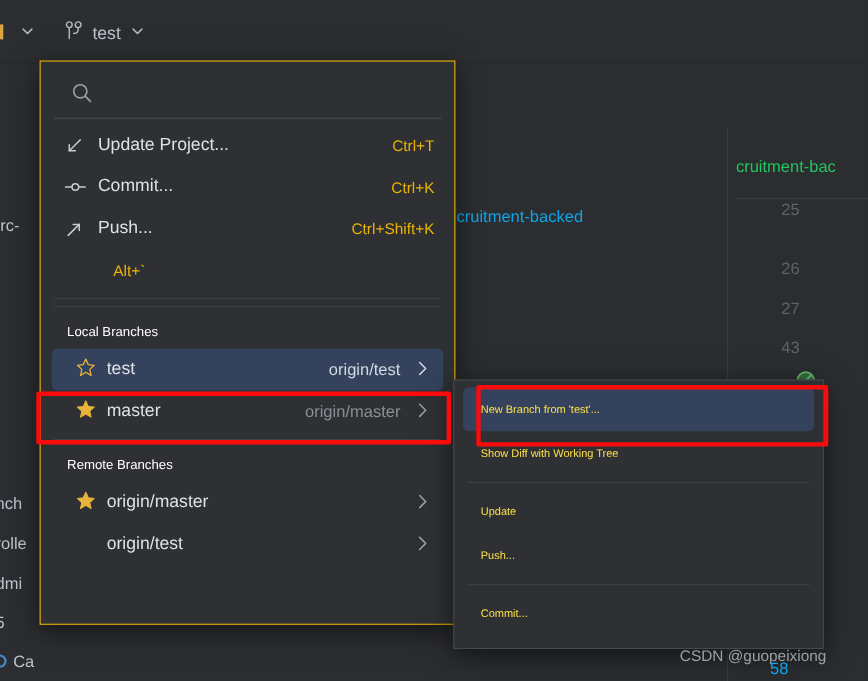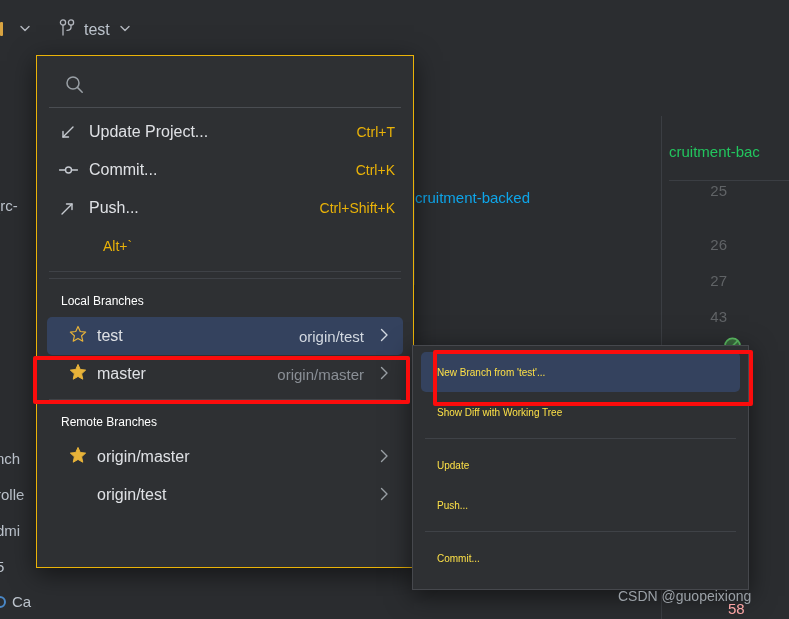--- a/index.html
+++ b/index.html
@@ -131,21 +131,21 @@
     pointer-events: none;
   }
   #redbox-branch { left: 33px; top: 356px; width: 377px; height: 48px; }
   #redbox-submenu { left: 433px; top: 350px; width: 320px; height: 56px; }
 
   
   .watermark {
     position: absolute; left: 618px; top: 588px;
     font-size: 14px; color: #9aa0a6; white-space: nowrap;
   }
-  .wm-num { position: absolute; left: 728px; top: 600px; font-size: 15px; color: #fca5a5; }
+  .wm-num { position: absolute; left: 700px; top: 600px; font-size: 15px; color: #0ea5e9; }
 </style>
 </head>
 <body>
 
 <div id="root">
 
   <div class="toolbar">
     <div class="tb-left-accent"></div>
     <div class="tb-chev1">
       <svg width="14" height="14" viewBox="0 0 14 14">

